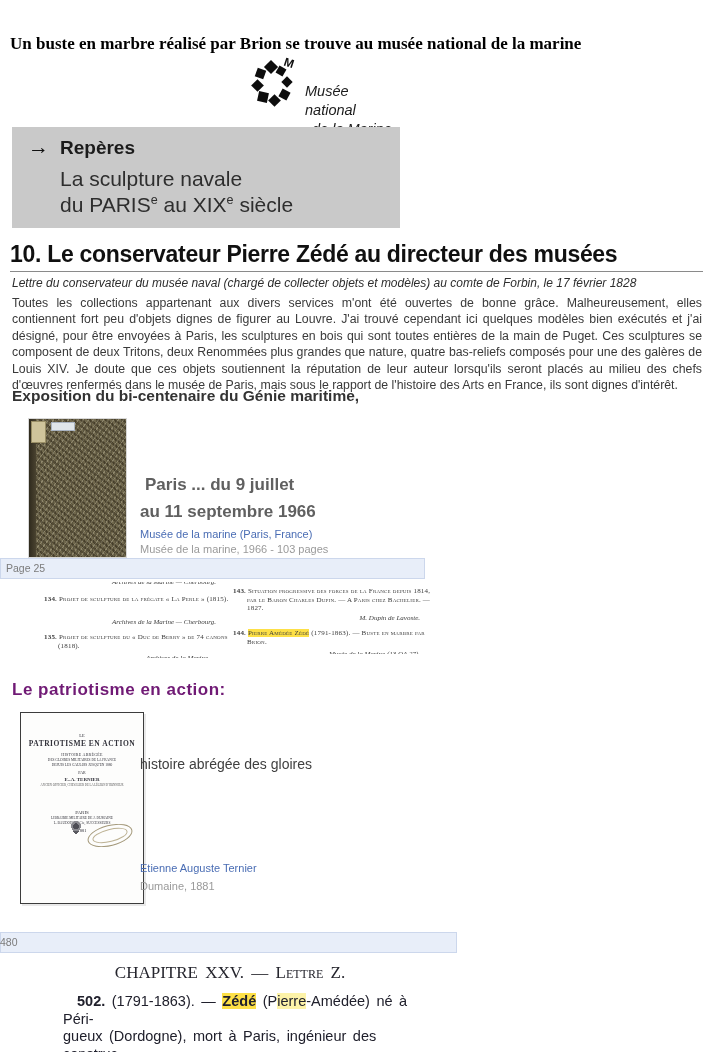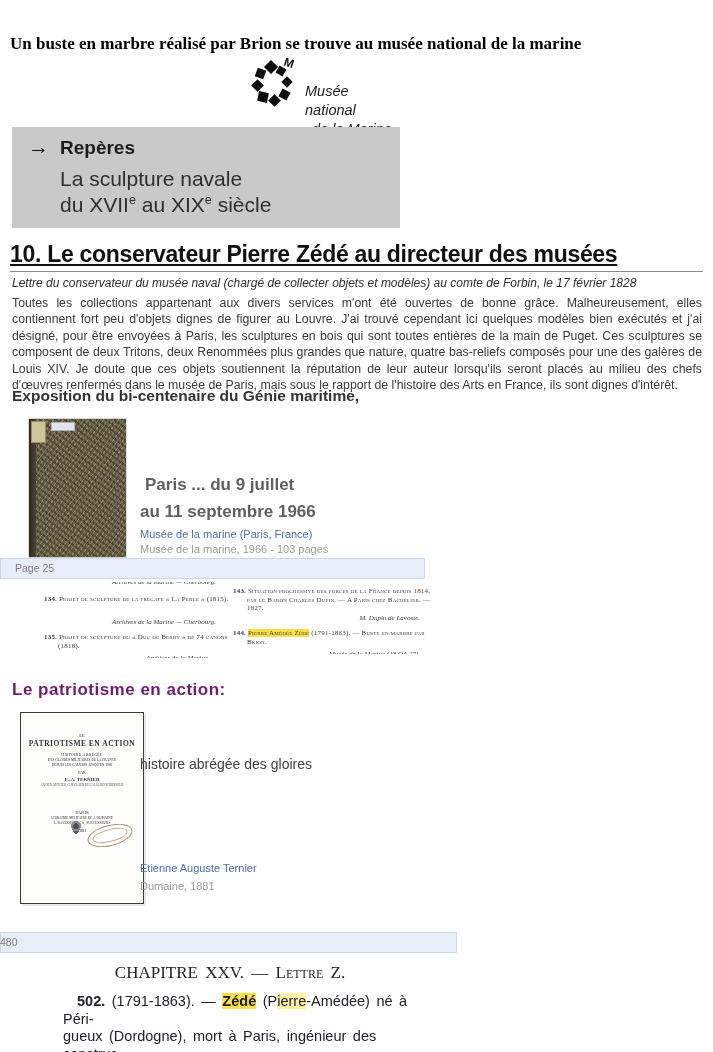--- a/index.html
+++ b/index.html
@@ -23,21 +23,21 @@
   
   .reperes{left:12px;top:127px;width:388px;height:101px;background:#c9c9c9;}
   .reperes .arrow{position:absolute;left:16px;top:8px;font-size:21px;font-weight:bold;color:#111;}
   .reperes .rtitle{position:absolute;left:48px;top:10px;font-size:19px;font-weight:bold;color:#1b1b1b;}
   .reperes .rline1{position:absolute;left:48px;top:40px;font-size:21px;color:#2e2e2e;}
   .reperes .rline2{position:absolute;left:48px;top:66px;font-size:21px;color:#2e2e2e;}
   .reperes sup{font-size:60%;vertical-align:super;}
 
   
   .sec-heading{left:10px;top:241px;width:695px;font-size:23px;font-weight:bold;color:#101010;
-               letter-spacing:-0.3px;text-decoration:underline;}
+               letter-spacing:-0.3px;}
   .sec-rule{left:10px;top:271px;width:693px;height:1px;background:#8a8a8a;}
   .sec-subtitle{left:12px;top:276px;width:690px;font-style:italic;font-size:12px;color:#2d2d2d;}
   .sec-body{left:12px;top:295px;width:690px;font-size:12.3px;line-height:16.4px;color:#3a3a3a;
             text-align:justify;}
 
   .expo-heading{left:12px;top:387px;font-size:15.5px;font-weight:bold;color:#333;}
 
   
   .cover1{left:28px;top:418px;width:97px;height:138px;background-color:#6f674c;border:1px solid #d8d8d8;
           background-image:
@@ -52,21 +52,21 @@
                    border:1px solid #aab4c2;}
   .b1-title{left:140px;width:260px;font-size:17px;font-weight:bold;color:#606060;}
   .b1-t1{top:446px;} .b1-t2{top:475px;padding-left:5px;} .b1-t3{top:502px;}
   .b1-link{left:140px;top:528px;font-size:11px;color:#4a6db4;}
   .b1-meta{left:140px;top:543px;font-size:11px;color:#9a9a9a;}
 
   
   .pagebar{height:19px;background:#e8eef9;border:1px solid #ccd7ec;font-size:10.5px;color:#7b7b7b;
            line-height:19px;}
   .bar1{left:0;top:558px;width:423px;}
-  .bar1 span{padding-left:14px;}
+  .bar1 span{padding-left:5px;}
   .bar2{left:0;top:932px;width:455px;}
   .bar2 span{padding-left:2px;margin-left:-3px;display:inline-block;}
 
   
   .snippet1{left:0;top:582px;width:440px;height:86px;font-family:"Liberation Serif",serif;
             color:#3c3c3c;}
   .snip-item{position:absolute;font-size:7px;line-height:8.5px;font-variant:small-caps;
              text-indent:-14px;padding-left:14px;letter-spacing:.2px;}
   .snip-credit{position:absolute;font-size:7px;font-style:italic;text-align:right;}
   .clip-top{overflow:hidden;height:4px;}
@@ -133,21 +133,21 @@
     <div class="logo-text">
       <div>Musée national</div>
       <div class="l2">de la Marine</div>
     </div>
   </div>
 
   <div class="abs reperes">
     <span class="arrow">→</span>
     <span class="rtitle">Repères</span>
     <span class="rline1">La sculpture navale</span>
-    <span class="rline2"><span>du XVII</span><sup>e</sup><span> au XIX</span><sup>e</sup><span> siècle</span></span>
+    <span class="rline2"><span>du PARIS</span><sup>e</sup><span> au XIX</span><sup>e</sup><span> siècle</span></span>
   </div>
 
   <div class="abs sec-heading">10. Le conservateur Pierre Zédé au directeur des musées</div>
   <div class="abs sec-rule"></div>
   <div class="abs sec-subtitle">Lettre du conservateur du musée naval (chargé de collecter objets et modèles) au comte de Forbin, le 17 février 1828</div>
   <div class="abs sec-body">Toutes les collections appartenant aux divers services m'ont été ouvertes de bonne grâce. Malheureusement, elles contiennent fort peu d'objets dignes de figurer au Louvre. J'ai trouvé cependant ici quelques modèles bien exécutés et j'ai désigné, pour être envoyées à Paris, les sculptures en bois qui sont toutes entières de la main de Puget. Ces sculptures se composent de deux Tritons, deux Renommées plus grandes que nature, quatre bas-reliefs composés pour une des galères de Louis XIV. Je doute que ces objets soutiennent la réputation de leur auteur lorsqu'ils seront placés au milieu des chefs d'œuvres renfermés dans le musée de Paris, mais sous le rapport de l'histoire des Arts en France, ils sont dignes d'intérêt.</div>
 
   <div class="abs expo-heading">Exposition du bi-centenaire du Génie maritime,</div>
 
   <div class="abs cover1">

